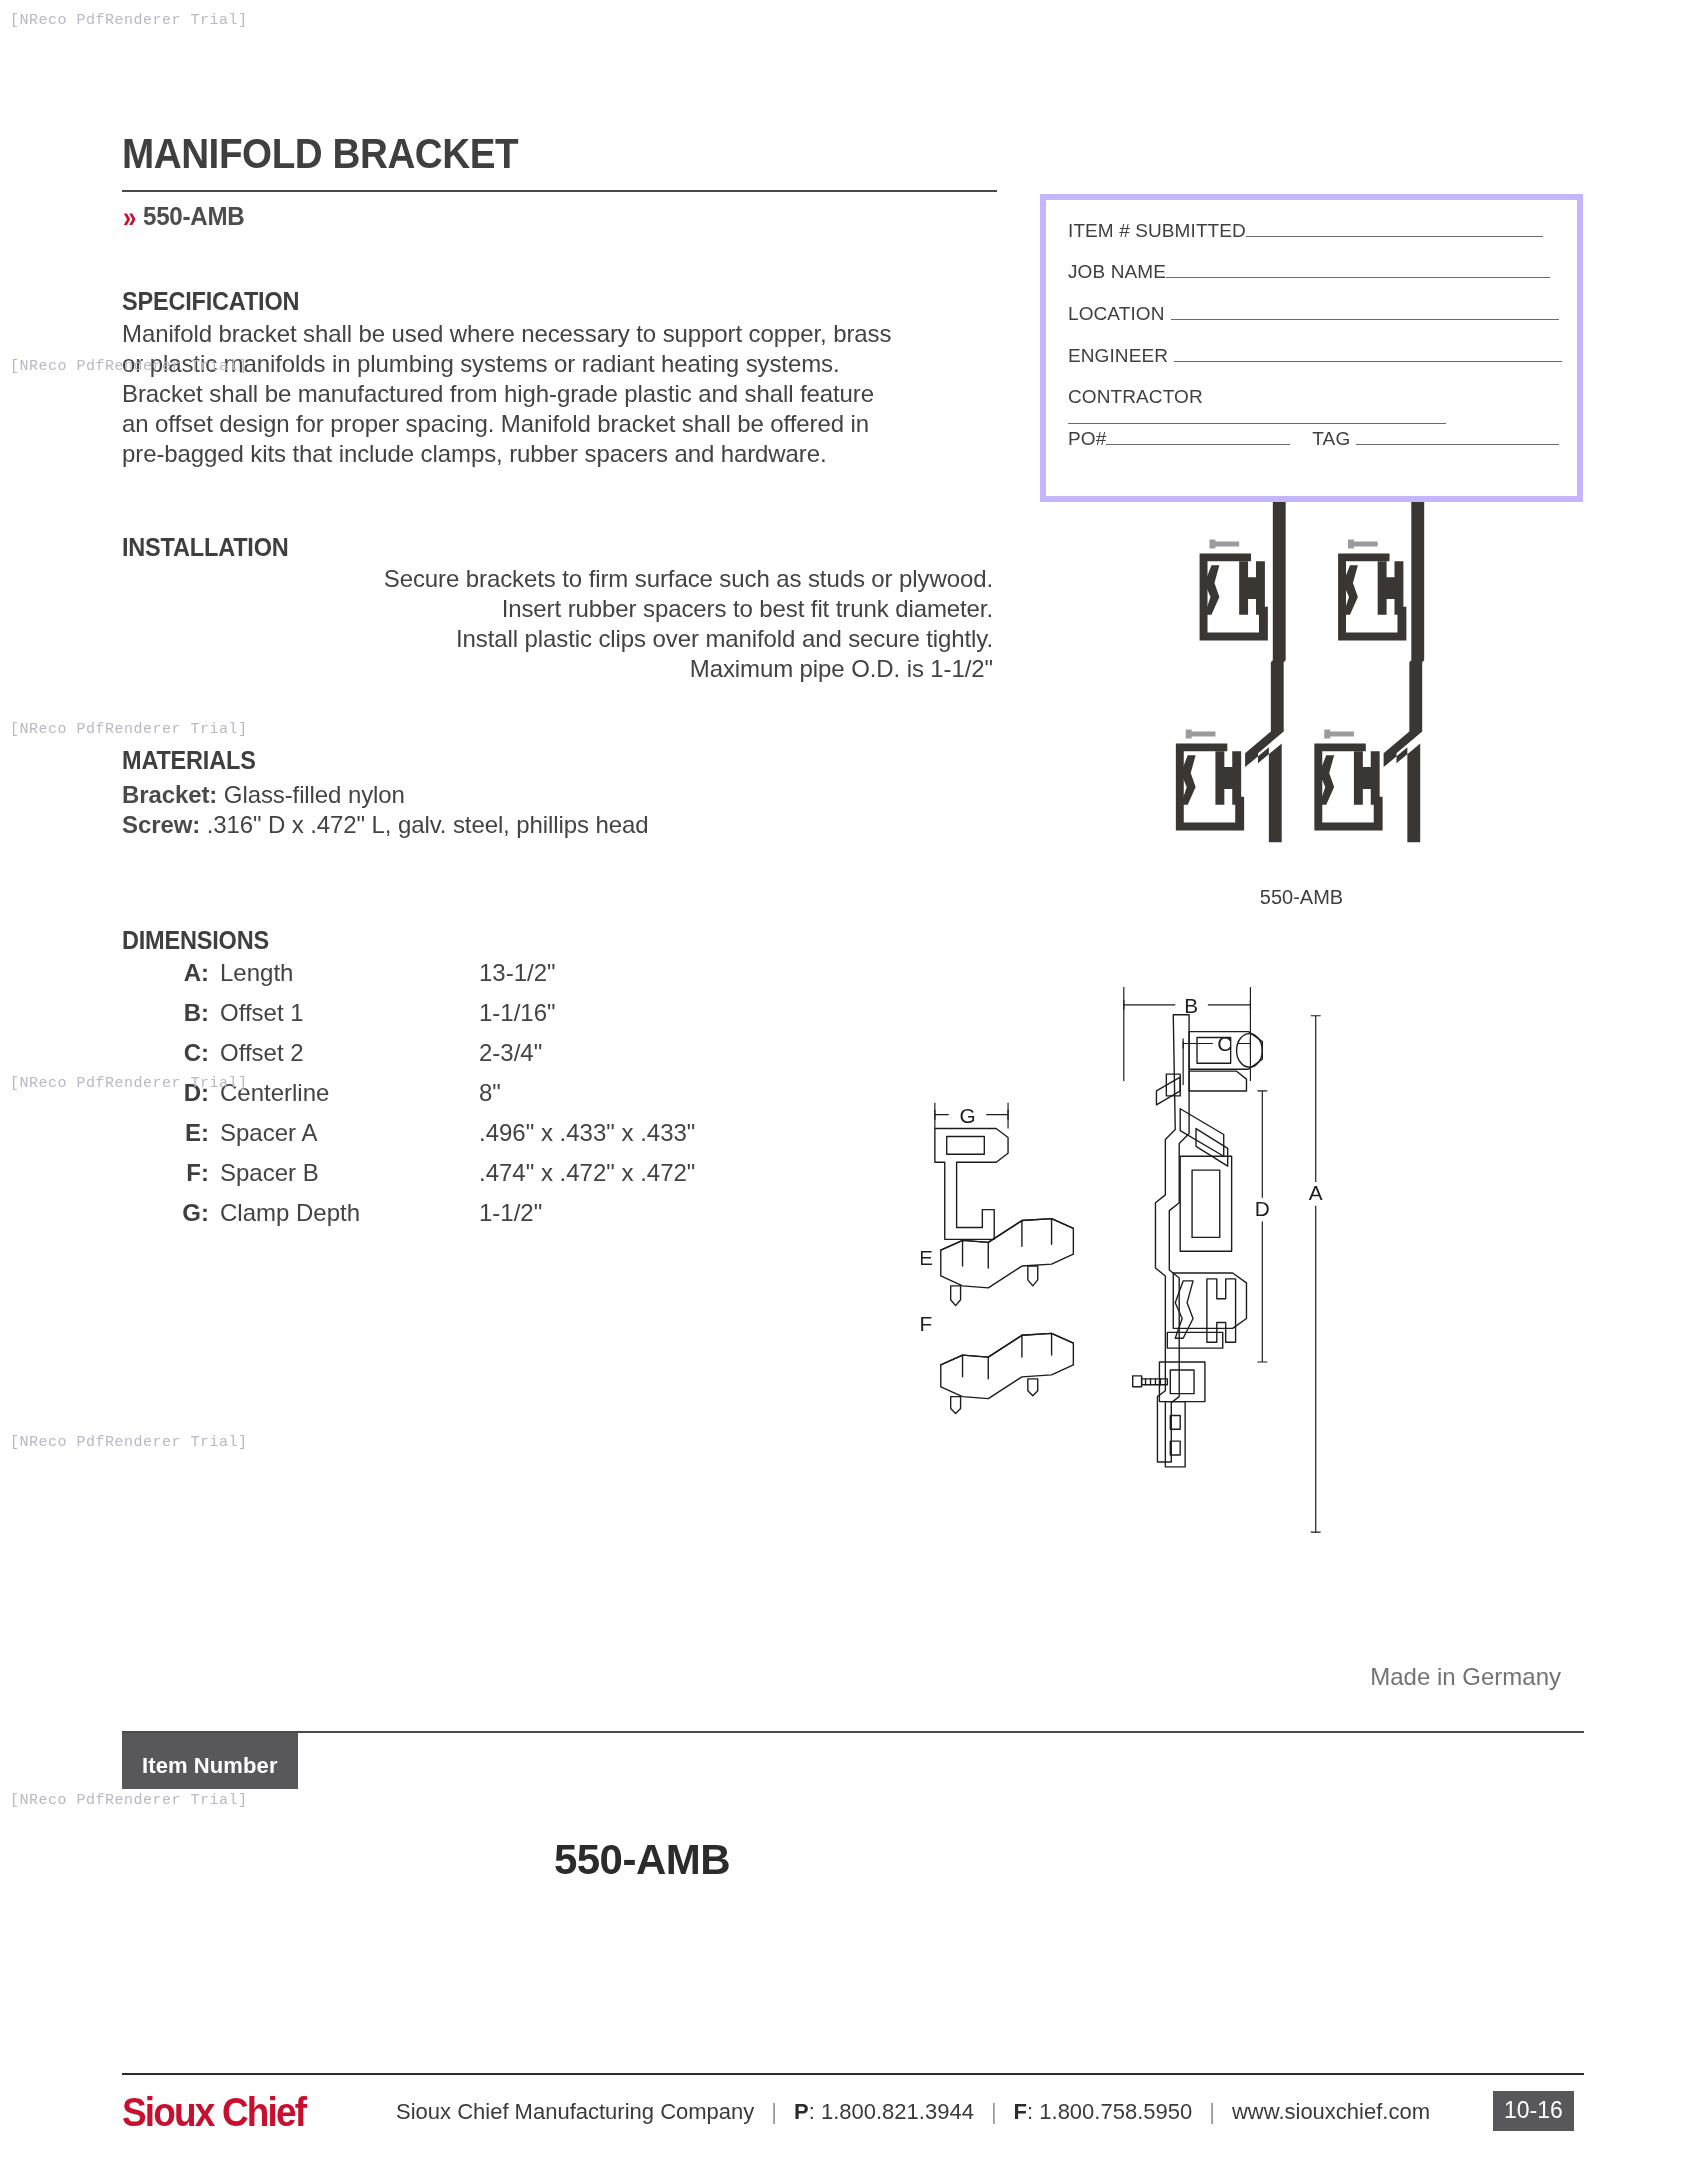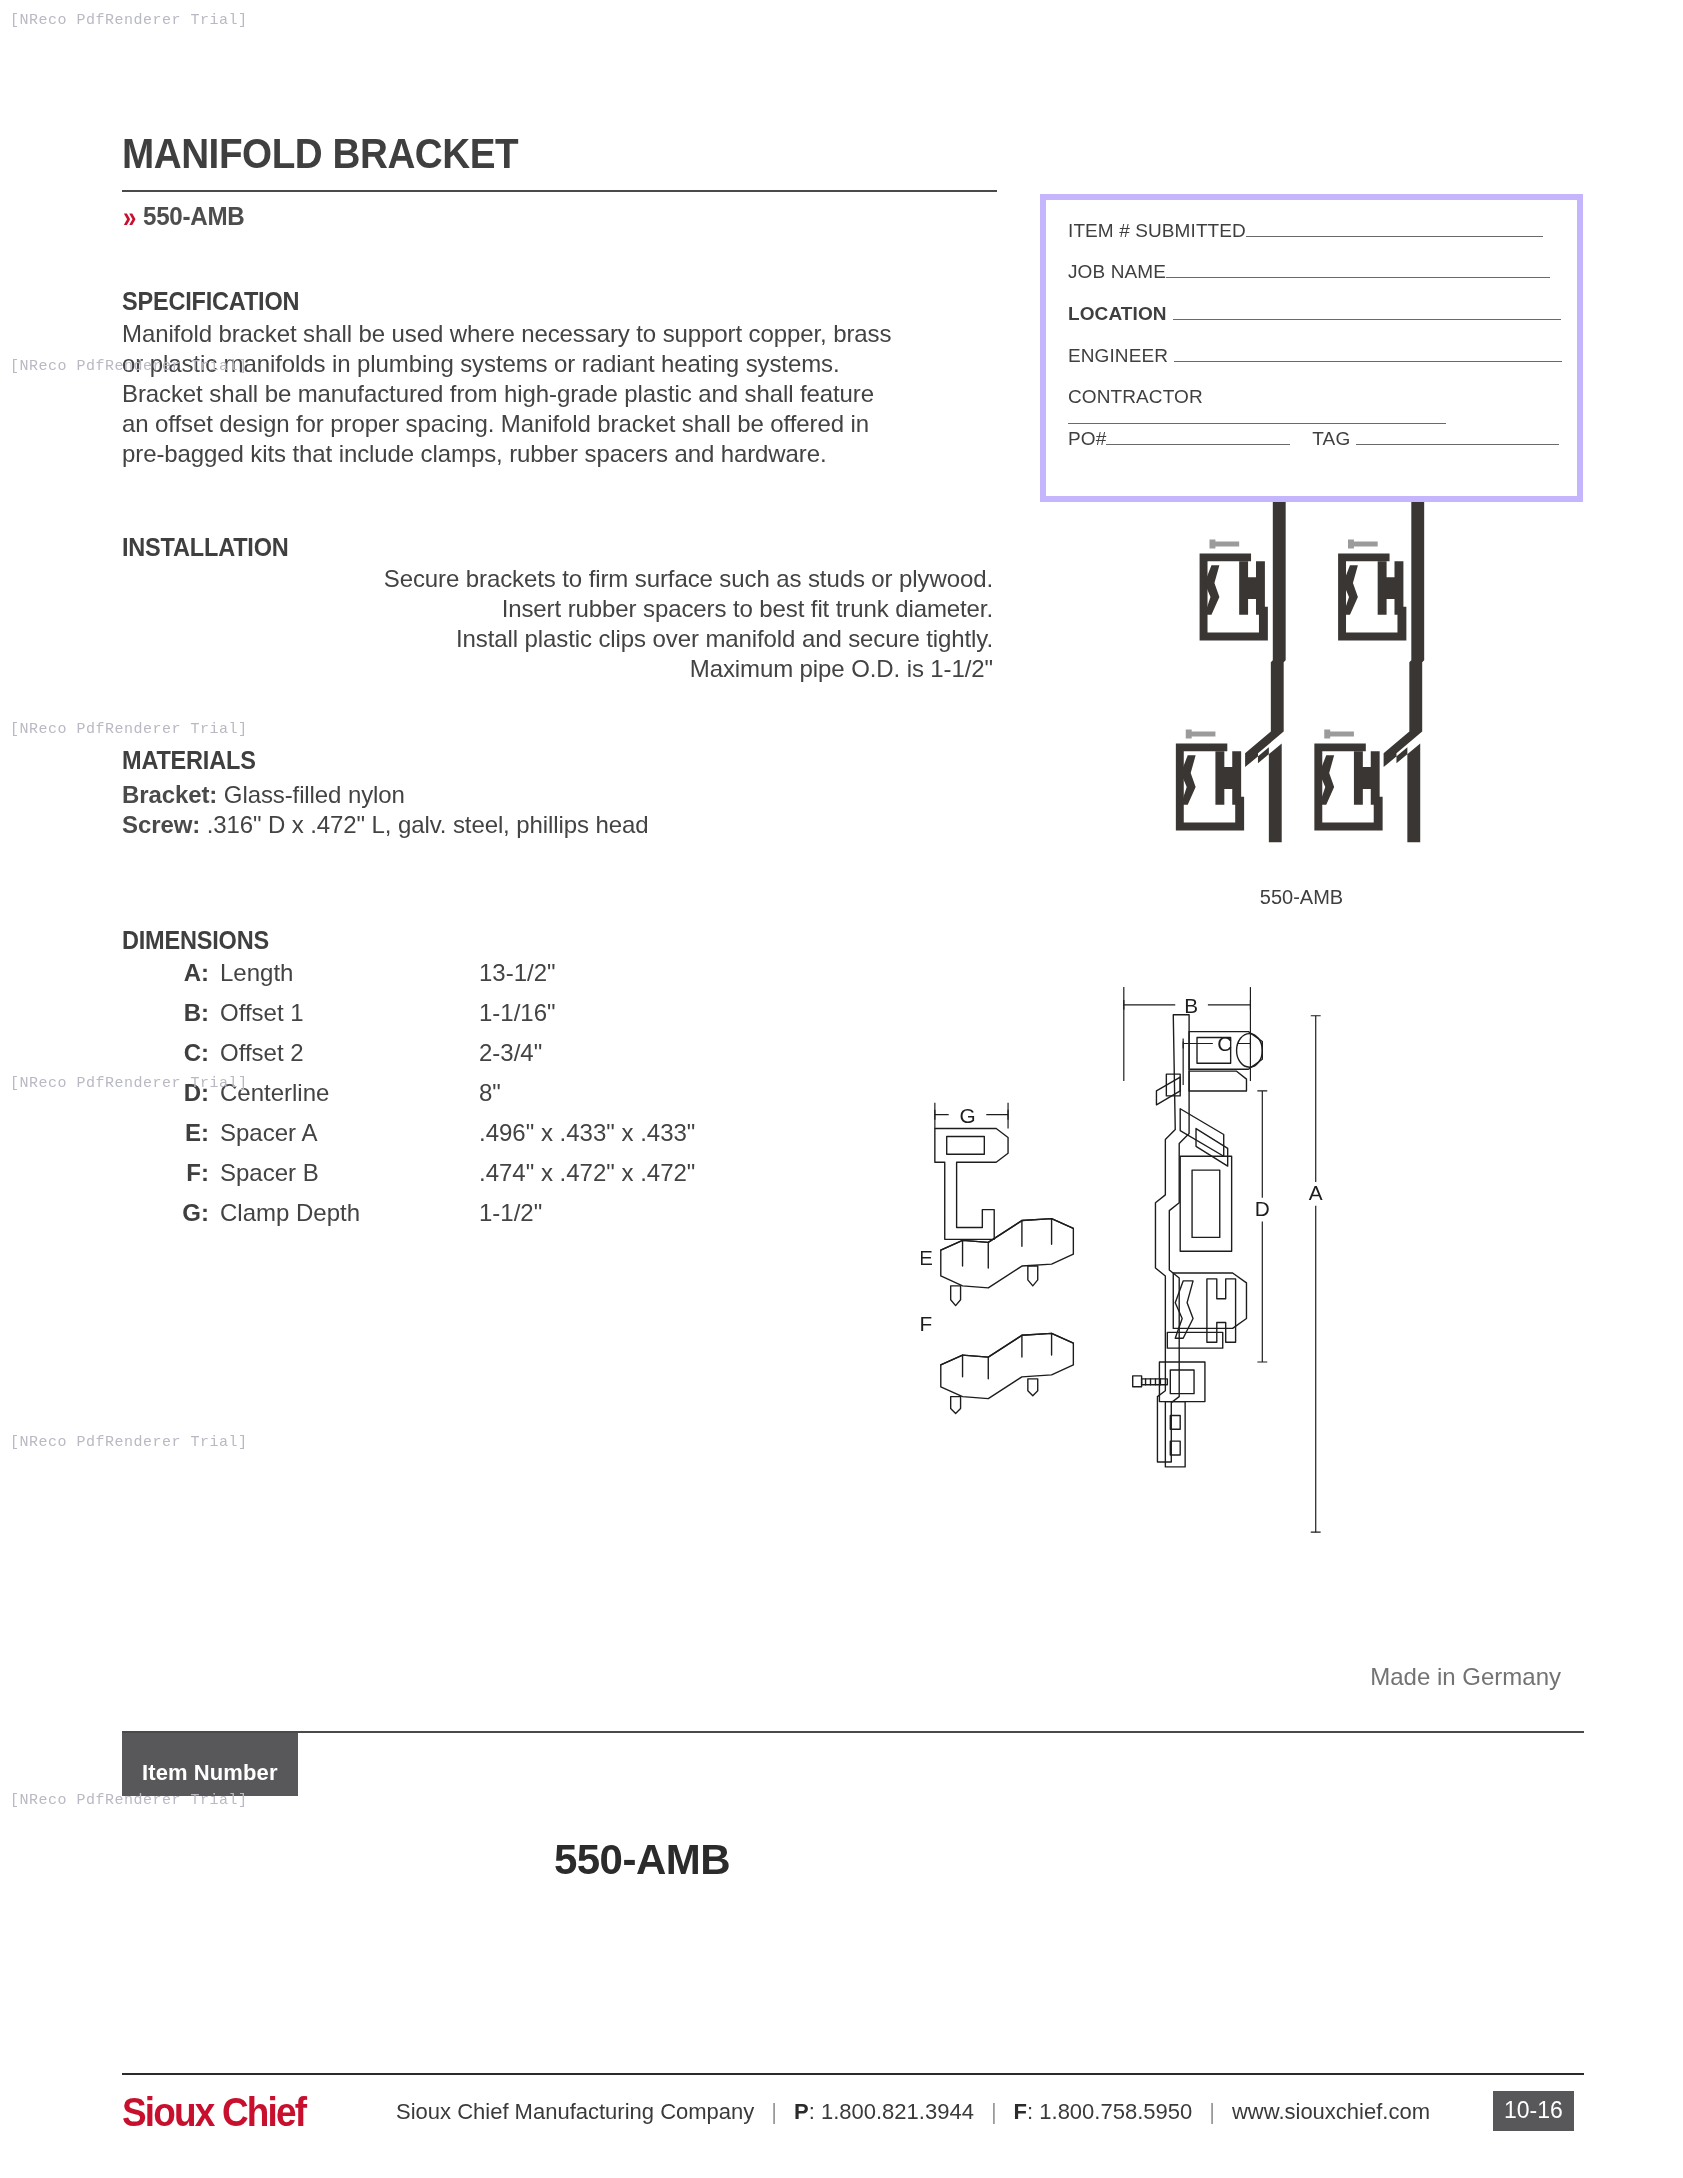--- a/index.html
+++ b/index.html
@@ -190,21 +190,21 @@
     background: #4a4a4a;
   }
   .item-badge {
     position: absolute;
     left: 122px;
     top: 1733px;
     background: #58585b;
     color: #ffffff;
     font-size: 22px;
     font-weight: bold;
-    padding: 27px 20px 10px 20px;
+    padding: 20px 20px 10px 20px;
     letter-spacing: 0.1px;
   }
   .item-value {
     position: absolute;
     left: 122px;
     top: 1836px;
     width: 1040px;
     text-align: center;
     font-size: 42px;
     font-weight: bold;
@@ -339,21 +339,21 @@
 
   <div class="submittal">
     <div class="sub-row" style="top:20px;">
       <span>ITEM # SUBMITTED</span>
       <span class="rule" style="width:297px;"></span>
     </div>
     <div class="sub-row" style="top:61px;">
       <span>JOB NAME</span>
       <span class="rule" style="width:384px;"></span>
     </div>
-    <div class="sub-row" style="top:103px;font-weight:bold;">
+    <div class="sub-row" style="top:103px;">
       <span>LOCATION</span>
       <span class="rule" style="width:388px; margin-left:6px;"></span>
     </div>
     <div class="sub-row" style="top:145px;">
       <span>ENGINEER</span>
       <span class="rule" style="width:388px; margin-left:6px;"></span>
     </div>
     <div class="sub-row" style="top:186px;flex-direction:column;">
       <span>CONTRACTOR</span>
       <span class="rule" style="width:378px;"></span>

